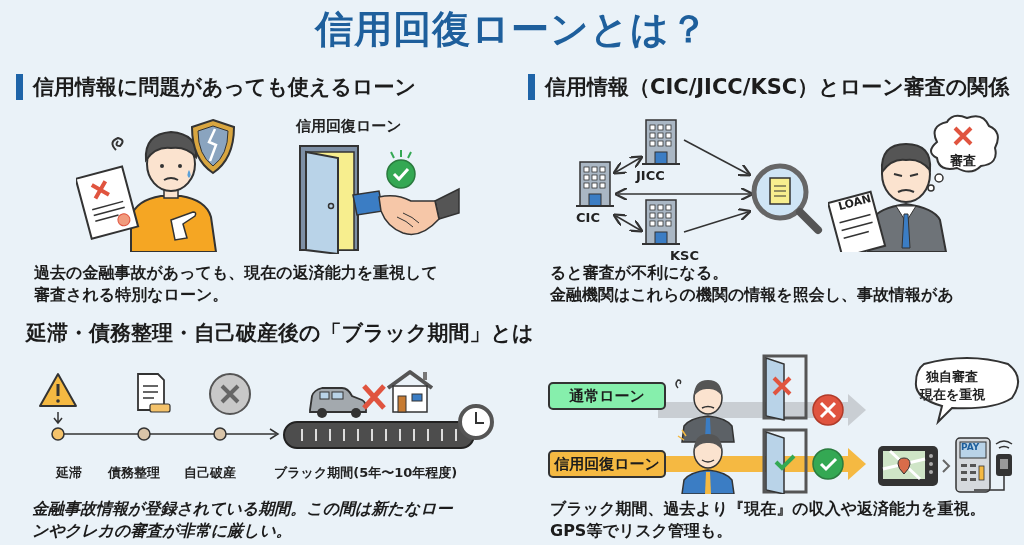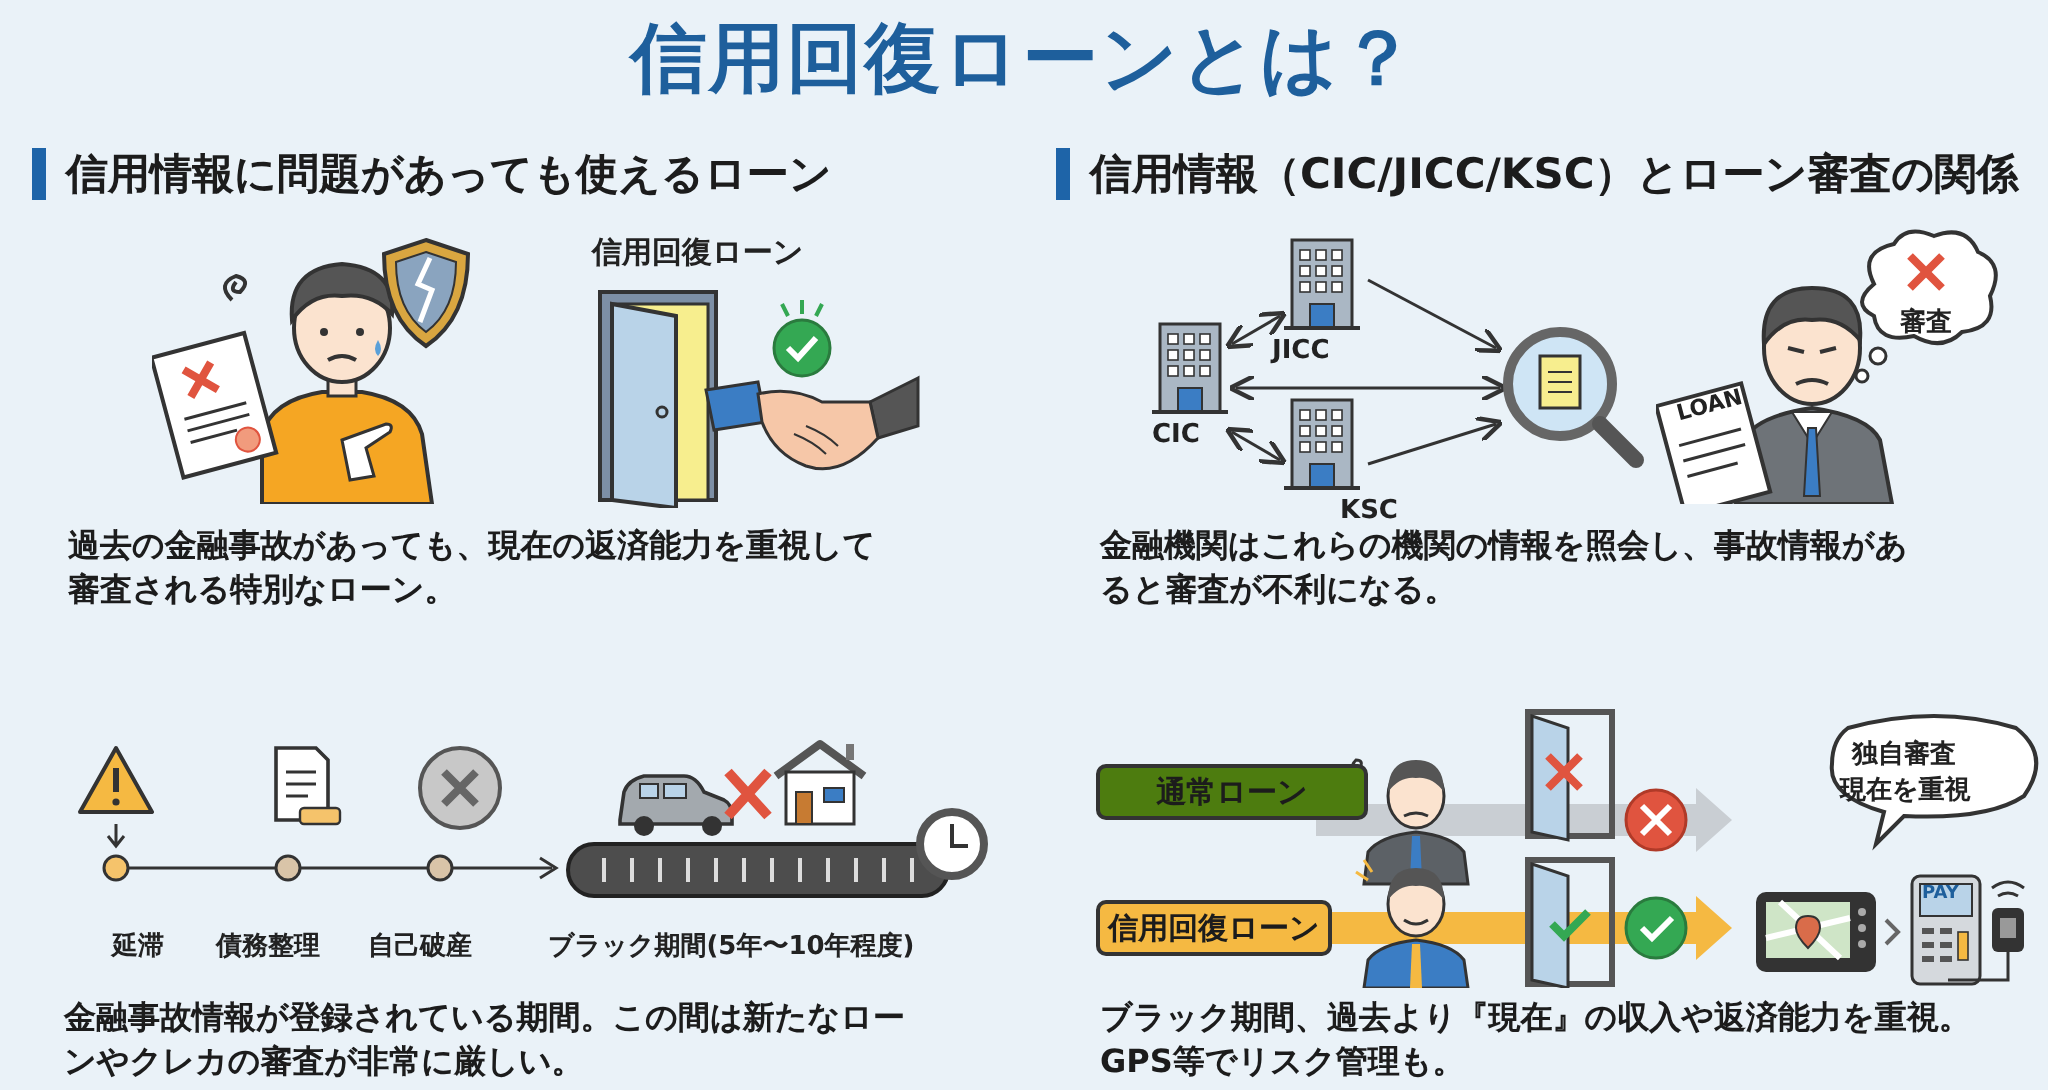--- a/index.html
+++ b/index.html
@@ -176,26 +176,30 @@
 
   <svg class="ill" style="left:395px; top:40px;" width="80" height="90" viewBox="0 0 80 90">
     <path d="M14 30 Q6 14 24 10 Q30 0 44 6 Q60 0 66 14 Q80 20 72 36 Q76 52 58 54 Q48 64 34 56 Q16 60 14 46 Q2 40 14 30 Z" fill="#fff" stroke="#333" stroke-width="2"></path>
     <path d="M32 16 l16 16 M48 16 l-16 16" stroke="#e0543f" stroke-width="4"></path>
     <circle cx="16" cy="66" r="4" fill="#fff" stroke="#333" stroke-width="1.5"></circle>
     <circle cx="8" cy="76" r="3" fill="#fff" stroke="#333" stroke-width="1.5"></circle>
   </svg>
   <div class="lbl" style="left:422px; top:80px; font-size:13px;">審査</div>
 
   <div class="sec-desc" style="left:22px; top:190px;">
+    <div>ると審査が不利になる。</div>
     <div>金融機関はこれらの機関の情報を照会し、事故情報があ</div>
-    <div>ると審査が不利になる。</div>
   </div>
 </div>
 
 <div class="section" style="left:16px; top:318px; width:500px; height:227px;">
+  <div class="sec-head">
+    <span class="sec-bar"></span>
+    <span>延滞・債務整理・自己破産後の「ブラック期間」とは</span>
+  </div>
 
   <svg class="ill" style="left:10px; top:48px;" width="475" height="100" viewBox="0 0 475 100">
 
     <g>
       <path d="M32 8 L50 40 L14 40 Z" fill="#f5b942" stroke="#333" stroke-width="2" stroke-linejoin="round"></path>
       <line x1="32" y1="18" x2="32" y2="30" stroke="#333" stroke-width="3"></line>
       <circle cx="32" cy="35" r="1.8" fill="#333"></circle>
       <path d="M32 46 L32 56 M28 52 L32 57 L36 52" stroke="#333" stroke-width="1.5" fill="none"></path>
     </g>
 
@@ -254,21 +258,21 @@
       <rect x="367" y="20" width="34" height="26" fill="#fff" stroke="#333" stroke-width="1.5"></rect>
       <rect x="372" y="30" width="8" height="16" fill="#c77b32" stroke="#333" stroke-width="1"></rect>
       <rect x="386" y="28" width="10" height="7" fill="#3b7dc4" stroke="#333" stroke-width="1"></rect>
     </g>
   </svg>
   <div class="lbl" style="left:40px; top:146px;">延滞</div>
   <div class="lbl" style="left:92px; top:146px;">債務整理</div>
   <div class="lbl" style="left:168px; top:146px;">自己破産</div>
   <div class="lbl" style="left:258px; top:146px;">ブラック期間(5年〜10年程度)</div>
 
-  <div class="sec-desc" style="left:16px; top:180px;">
+  <div class="sec-desc" style="left:16px; top:180px;font-style:italic;">
     <div>金融事故情報が登録されている期間。この間は新たなロー</div>
     <div>ンやクレカの審査が非常に厳しい。</div>
   </div>
 </div>
 
 <div class="section" style="left:528px; top:318px; width:496px; height:227px;">
 
   <svg class="ill" style="left:0px; top:36px;" width="496" height="140" viewBox="0 0 496 140">
 
     <path d="M130 48 L320 48 L320 40 L338 56 L320 72 L320 64 L130 64 Z" fill="#c9ced3"></path>
@@ -337,21 +341,21 @@
           <rect x="433" y="124" width="6" height="3"></rect>
           <rect x="442" y="124" width="6" height="3"></rect>
         </g>
       <rect x="451" y="112" width="5" height="14" fill="#f5b942" stroke="#333" stroke-width=".8"></rect>
       <rect x="468" y="100" width="16" height="22" rx="3" fill="#333"></rect>
       <rect x="472" y="105" width="8" height="10" fill="#999"></rect>
       <path d="M468 90 q8 -6 16 0 M471 94 q5 -3 10 0" stroke="#333" stroke-width="1.5" fill="none"></path>
       <path d="M476 122 L476 136 L446 136" stroke="#333" stroke-width="1.5" fill="none"></path>
     </g>
   </svg>
-  <div class="pill" style="left:20px; top:64px; width:136px; background:#4d7c0f;">通常ローン</div>
+  <div class="pill" style="left:20px; top:64px; width:118px; background:#86efac;">通常ローン</div>
   <div class="pill" style="left:20px; top:132px; width:118px; background:#f5b942;">信用回復ローン</div>
   <div class="lbl" style="left:398px; top:50px; font-size:13px;">独自審査</div>
   <div class="lbl" style="left:392px; top:68px; font-size:13px;">現在を重視</div>
   <div class="lbl" style="left:433px; top:124px; font-size:9px; color:#1e5f9c;">PAY</div>
 
   <div class="sec-desc" style="left:22px; top:180px;">
     <div>ブラック期間、過去より『現在』の収入や返済能力を重視。</div>
     <div>GPS等でリスク管理も。</div>
   </div>
 </div>

